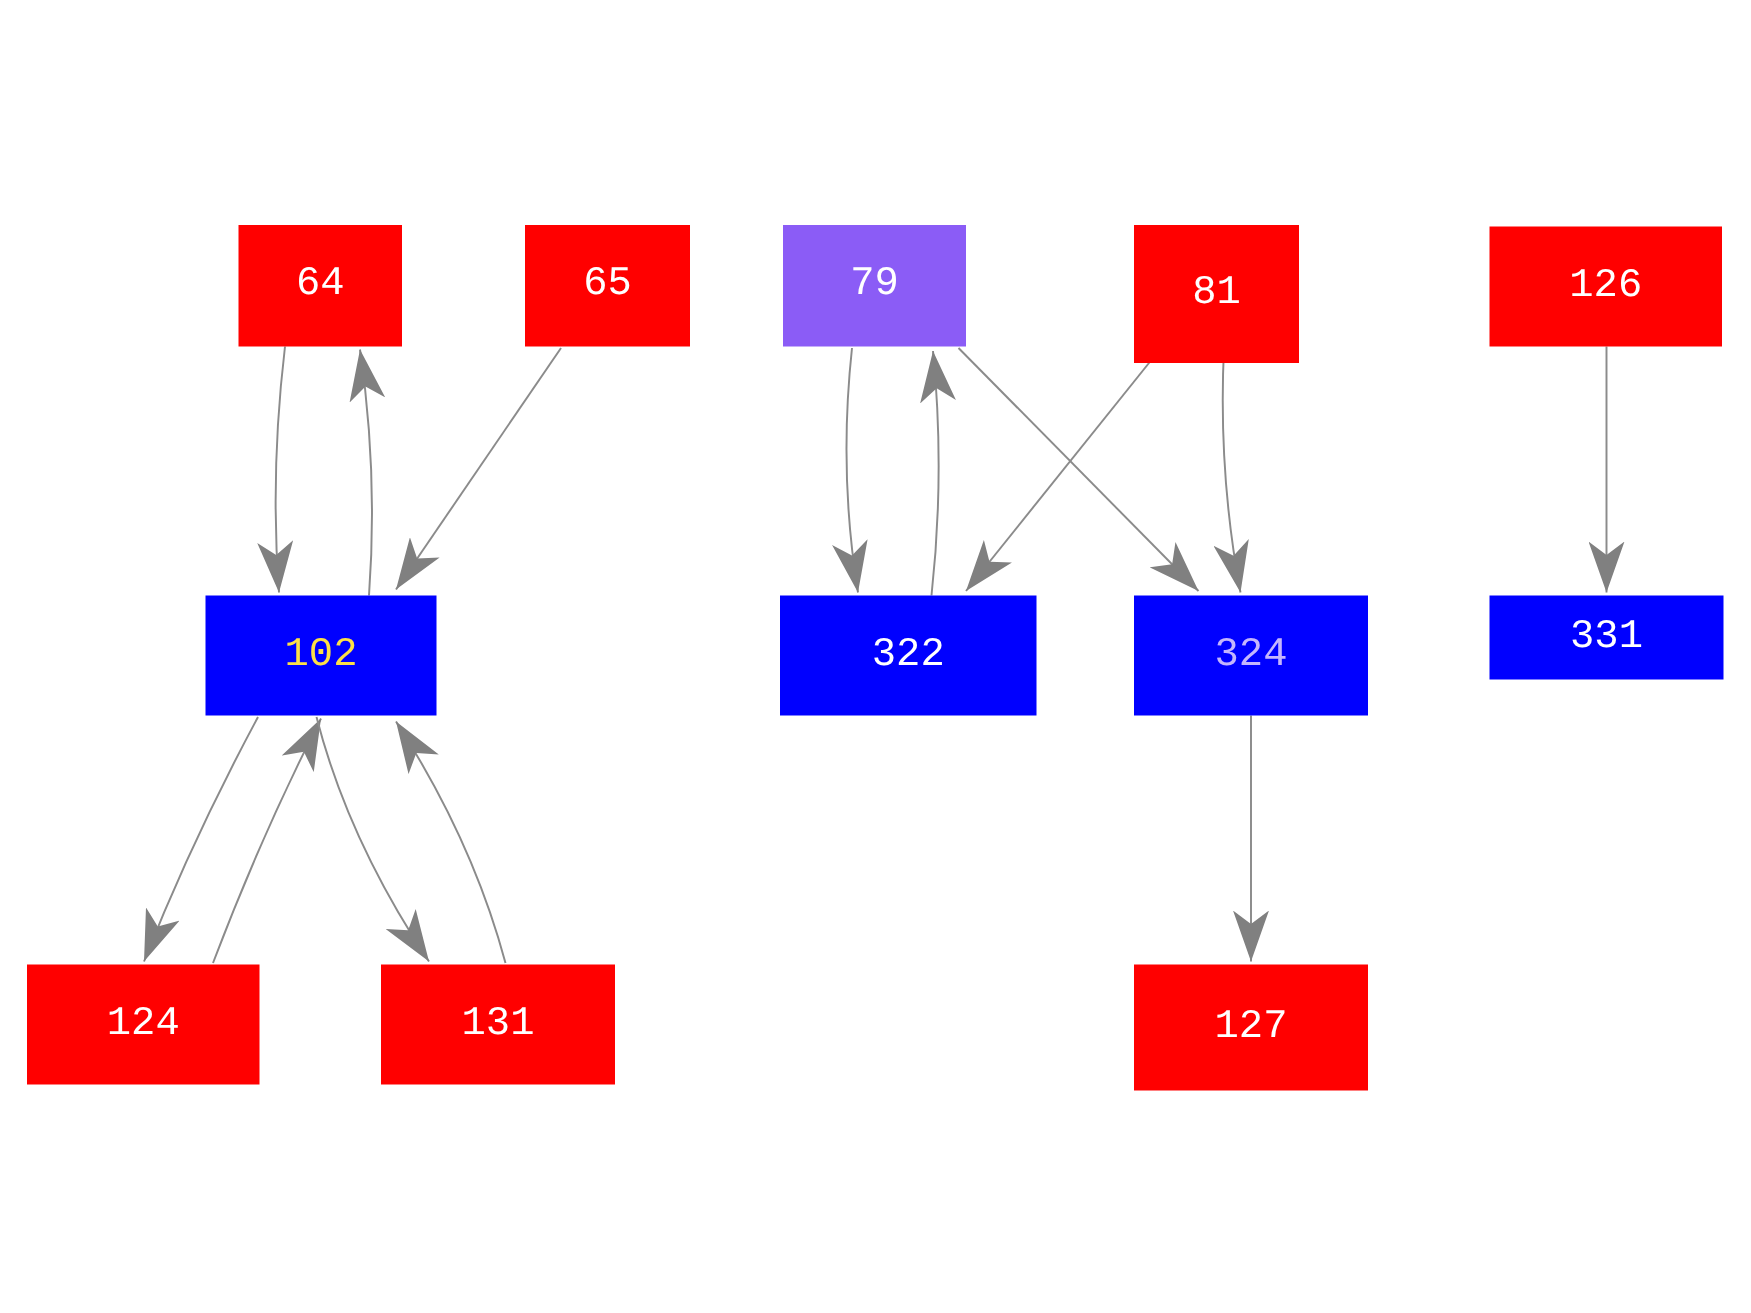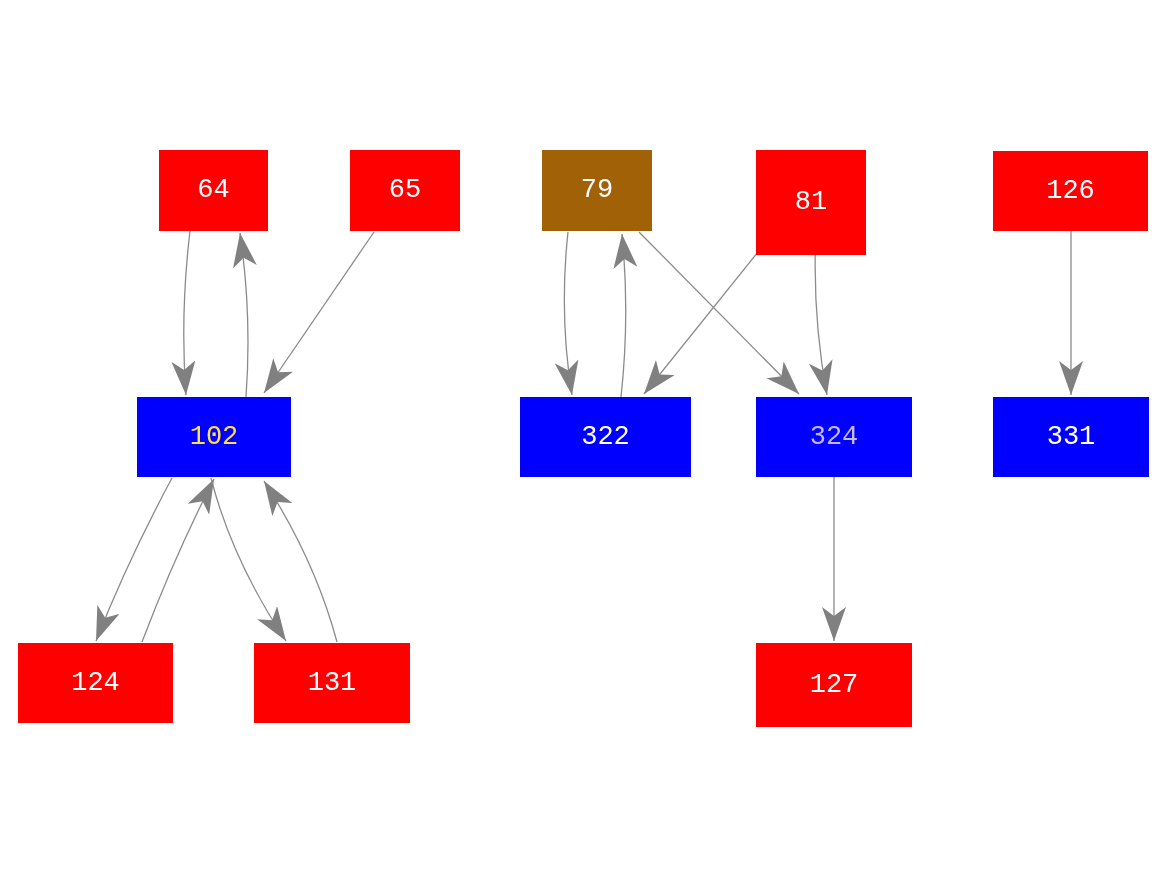--- a/index.html
+++ b/index.html
@@ -60,39 +60,39 @@
       <path d="M 337,642 Q 315,560 264,481" fill="none" stroke="#8b8b8b" stroke-width="1.3" marker-end="url(#arrowhead)"></path>
       <path d="M 834,477 L 834,641" fill="none" stroke="#8b8b8b" stroke-width="1.3" marker-end="url(#arrowhead)"></path>
     </svg>
   <div id="node-layer">
       <div class="node" style="left: 159px; top: 150px; width: 109px; height: 81px; background: rgb(255, 0, 0); color: rgb(255, 255, 255);">
         <span>64</span>
       </div>
       <div class="node" style="left: 350px; top: 150px; width: 110px; height: 81px; background: rgb(255, 0, 0); color: rgb(255, 255, 255);">
         <span>65</span>
       </div>
-      <div class="node" style="left: 542px; top: 150px; width: 110px; height: 81px; background: #a16207; color: rgb(255, 255, 255);">
+      <div class="node" style="left: 522px; top: 150px; width: 122px; height: 81px; background: #8b5cf6; color: rgb(255, 255, 255);">
         <span>79</span>
       </div>
-      <div class="node" style="left: 756px; top: 150px; width: 110px; height: 105px; background: rgb(255, 0, 0); color: rgb(255, 255, 255);">
+      <div class="node" style="left: 756px; top: 150px; width: 110px; height: 92px; background: rgb(255, 0, 0); color: rgb(255, 255, 255);">
         <span>81</span>
       </div>
       <div class="node" style="left: 993px; top: 151px; width: 155px; height: 80px; background: rgb(255, 0, 0); color: rgb(255, 255, 255);">
         <span>126</span>
       </div>
       <div class="node" style="left: 137px; top: 397px; width: 154px; height: 80px; background: rgb(0, 0, 255); color: #fde047;">
         <span>102</span>
       </div>
       <div class="node" style="left: 520px; top: 397px; width: 171px; height: 80px; background: rgb(0, 0, 255); color: rgb(255, 255, 255);">
         <span>322</span>
       </div>
       <div class="node" style="left: 756px; top: 397px; width: 156px; height: 80px; background: rgb(0, 0, 255); color: #c4b5fd;">
         <span>324</span>
       </div>
-      <div class="node" style="left: 993px; top: 397px; width: 156px; height: 80px; background: rgb(0, 0, 255); color: rgb(255, 255, 255);">
+      <div class="node" style="left: 993px; top: 397px; width: 156px; height: 56px; background: rgb(0, 0, 255); color: rgb(255, 255, 255);">
         <span>331</span>
       </div>
       <div class="node" style="left: 18px; top: 643px; width: 155px; height: 80px; background: rgb(255, 0, 0); color: rgb(255, 255, 255);">
         <span>124</span>
       </div>
       <div class="node" style="left: 254px; top: 643px; width: 156px; height: 80px; background: rgb(255, 0, 0); color: rgb(255, 255, 255);">
         <span>131</span>
       </div>
       <div class="node" style="left: 756px; top: 643px; width: 156px; height: 84px; background: rgb(255, 0, 0); color: rgb(255, 255, 255);">
         <span>127</span>

